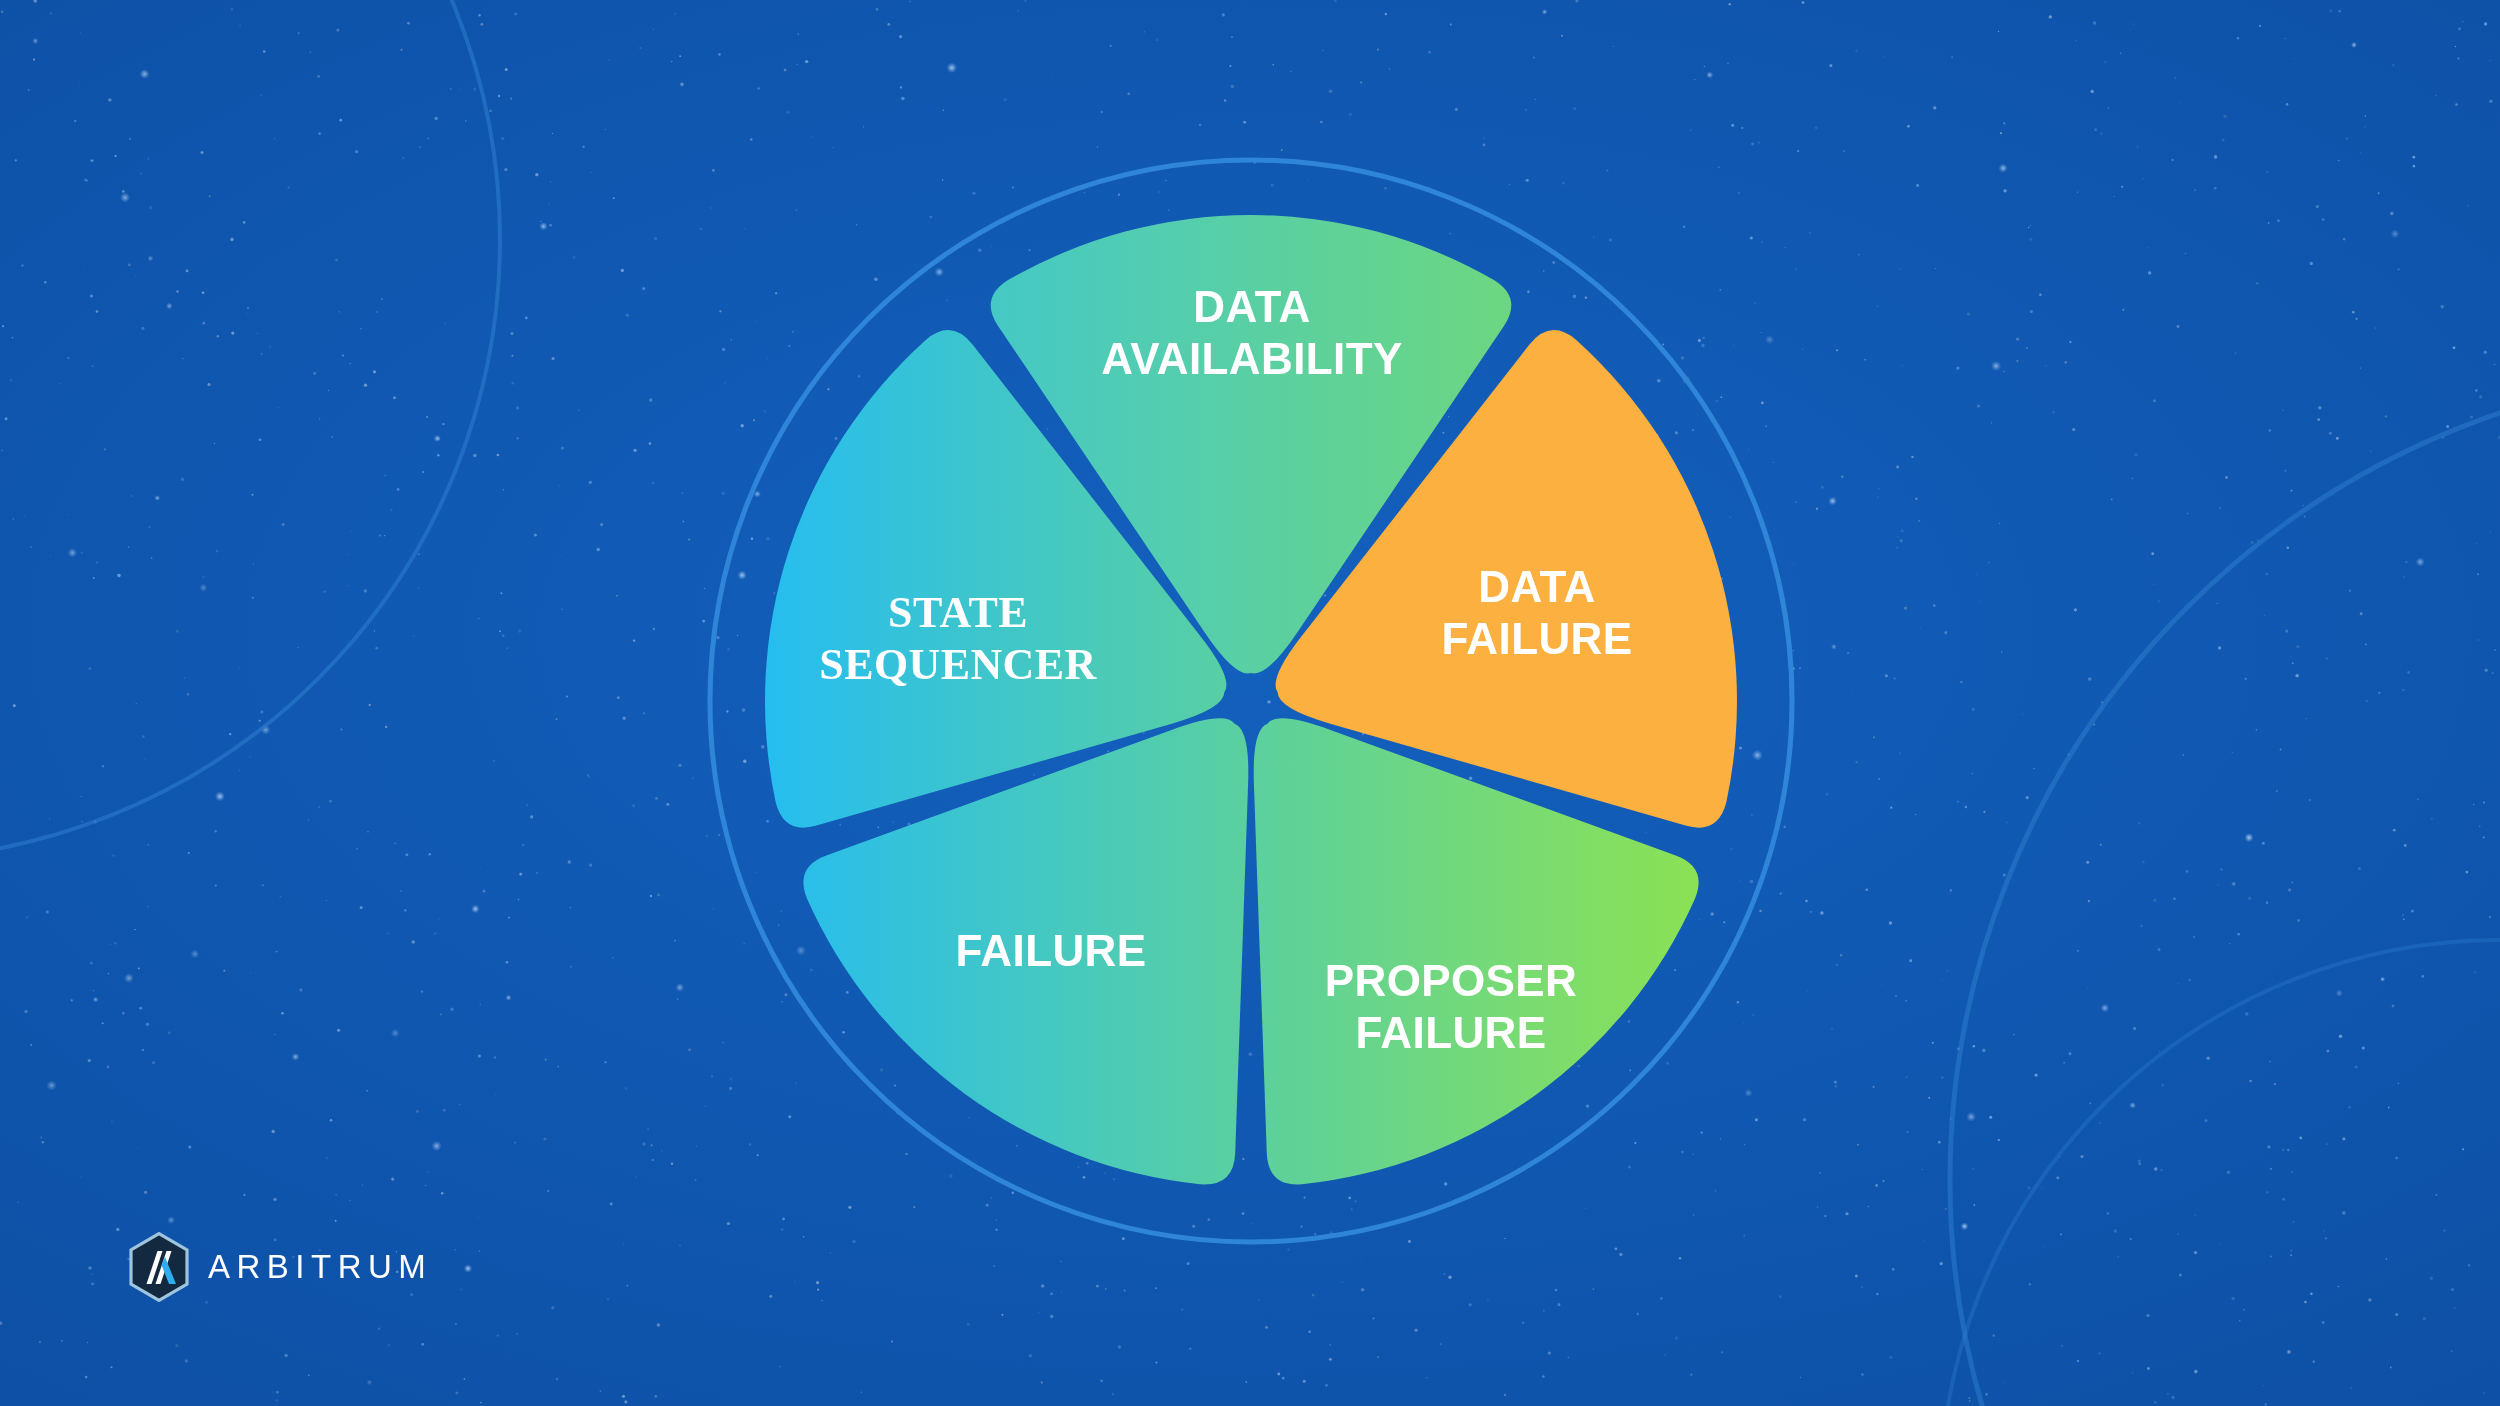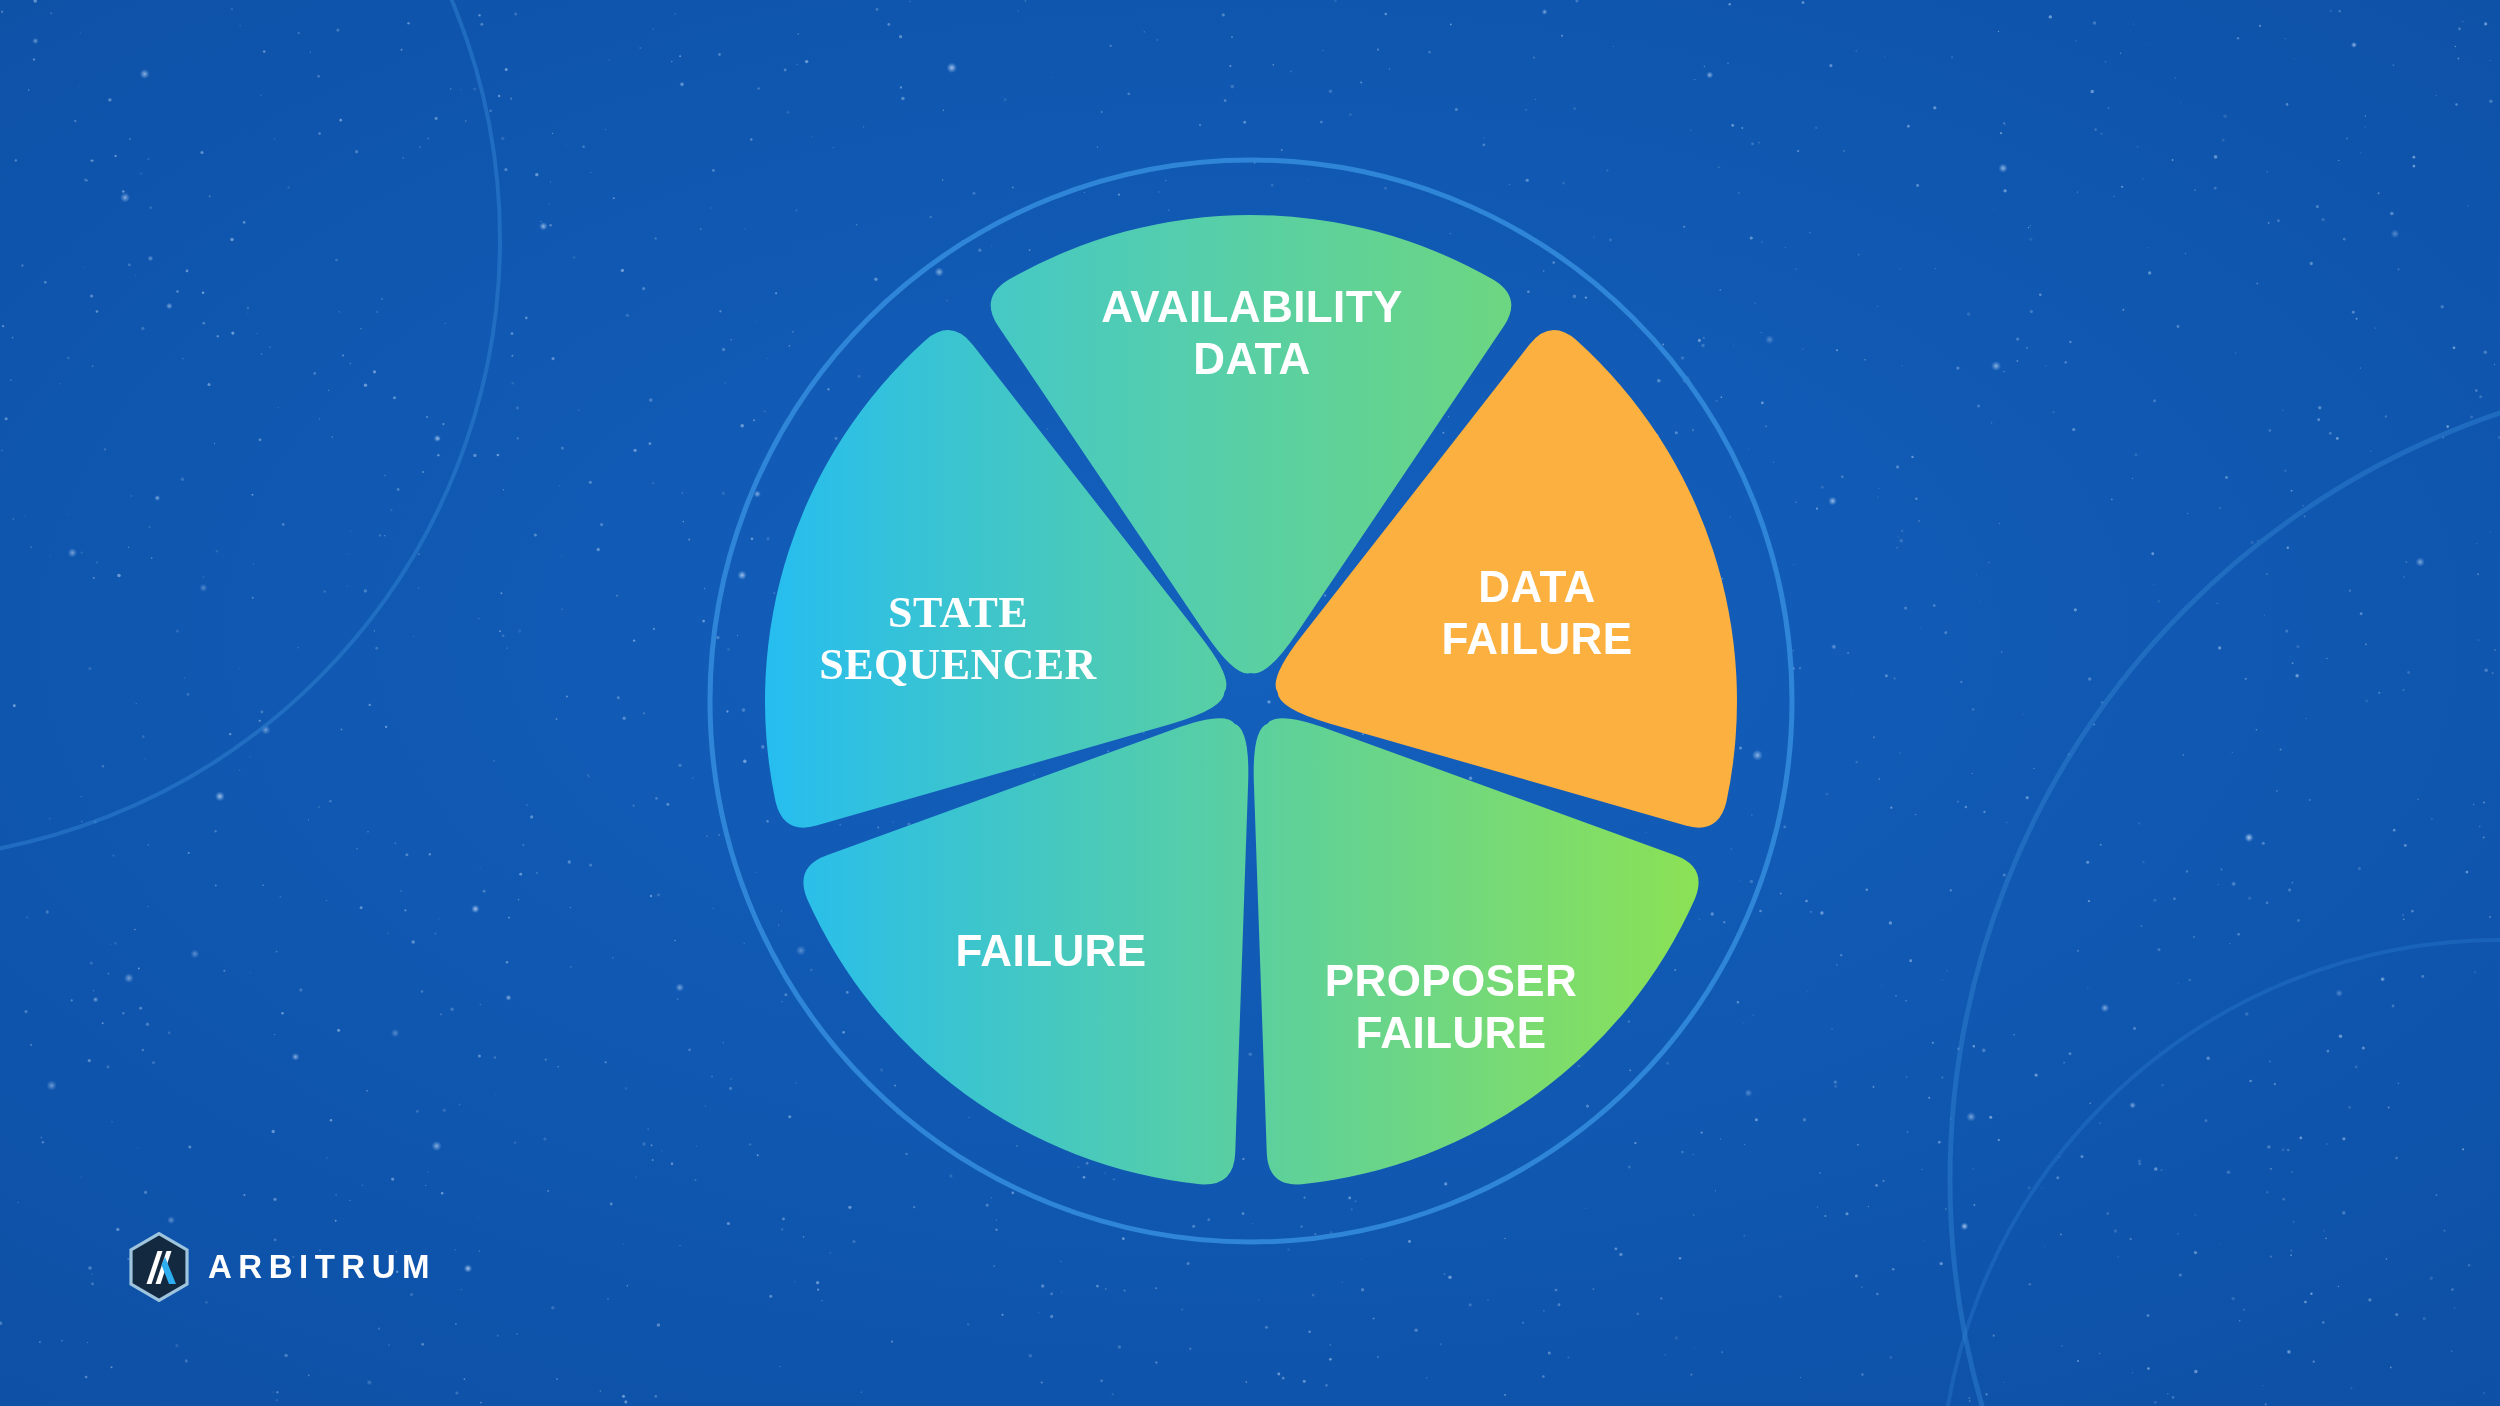--- a/index.html
+++ b/index.html
@@ -56,21 +56,21 @@
     position: absolute;
     left: 128px;
     top: 1232px;
     display: flex;
     align-items: center;
     gap: 18px;
   }
   #logo-word {
     color: #ffffff;
     font-size: 33px;
-    font-weight: bold;
+    font-weight: normal;
     letter-spacing: 6.5px;
   }
 </style>
 </head>
 <body>
 
 <div id="stage">
 
   <div class="bg-base"></div>
 
@@ -1679,22 +1679,22 @@
         <path d="M 1251.00 673.00 Q 1235.34 677.79 1204.92 632.69 L 998.24 326.28 Q 979.23 298.09 1008.06 280.08 A 486 486 0 0 1 1493.94 280.08 Q 1522.77 298.09 1503.76 326.28 L 1297.08 632.69 Q 1266.66 677.79 1251.00 673.00 Z" fill="url(#g0)" stroke="none"></path>
         <path d="M 1277.63 692.35 Q 1268.24 678.94 1301.73 636.07 L 1529.28 344.82 Q 1550.21 318.03 1576.25 339.88 A 486 486 0 0 1 1726.39 801.98 Q 1718.17 834.96 1685.49 825.59 L 1330.21 723.71 Q 1277.92 708.72 1277.63 692.35 Z" fill="#fbb040" stroke="none"></path>
         <path d="M 1267.46 723.65 Q 1277.31 710.58 1328.43 729.18 L 1675.74 855.59 Q 1707.69 867.22 1694.95 898.74 A 486 486 0 0 1 1301.87 1184.33 Q 1267.96 1186.70 1266.77 1152.72 L 1253.88 783.35 Q 1251.98 728.98 1267.46 723.65 Z" fill="url(#g2)" stroke="none"></path>
         <path d="M 1234.54 723.65 Q 1250.02 728.98 1248.12 783.35 L 1235.23 1152.72 Q 1234.04 1186.70 1200.13 1184.33 A 486 486 0 0 1 807.05 898.74 Q 794.31 867.22 826.26 855.59 L 1173.57 729.18 Q 1224.69 710.58 1234.54 723.65 Z" fill="url(#g3)" stroke="none"></path>
         <path d="M 1224.37 692.35 Q 1224.08 708.72 1171.79 723.71 L 816.51 825.59 Q 783.83 834.96 775.61 801.98 A 486 486 0 0 1 925.75 339.88 Q 951.79 318.03 972.72 344.82 L 1200.27 636.07 Q 1233.76 678.94 1224.37 692.35 Z" fill="url(#g4)" stroke="none"></path>
       </g>
   </svg>
 
   <div id="labels-layer">
       <div class="slice-label" style="left: 1252px; top: 333px;">
+        <div>DATA</div>
         <div>AVAILABILITY</div>
-        <div>DATA</div>
       </div>
       <div class="slice-label" style="left: 1537px; top: 613px;">
         <div>DATA</div>
         <div>FAILURE</div>
       </div>
       <div class="slice-label" style="left: 1451px; top: 1007px;">
         <div>PROPOSER</div>
         <div>FAILURE</div>
       </div>
       <div class="slice-label" style="left: 1051px; top: 951px;">

